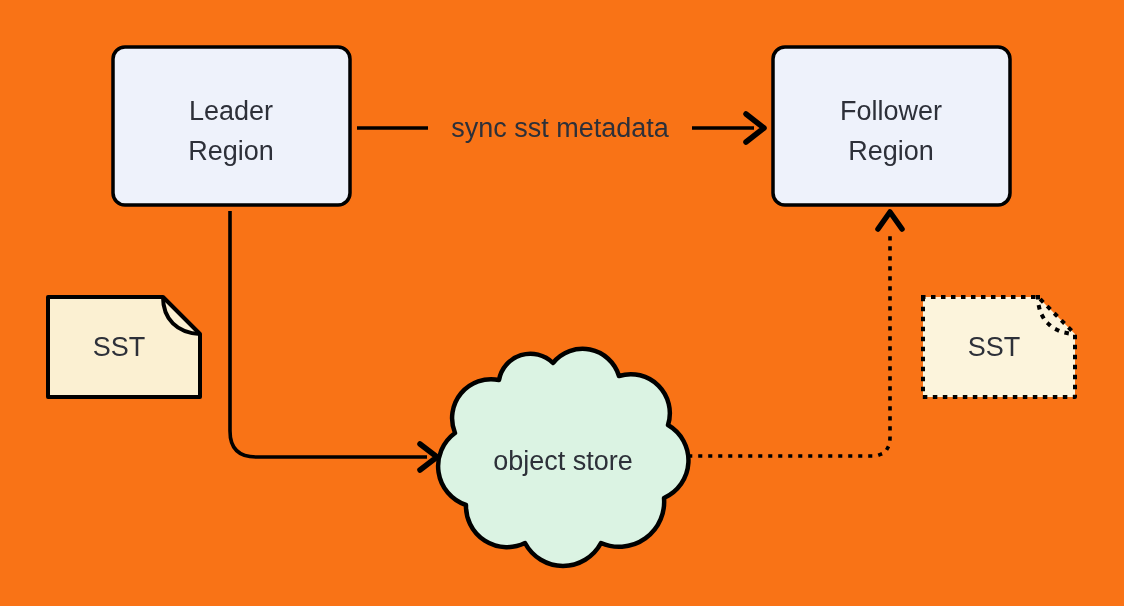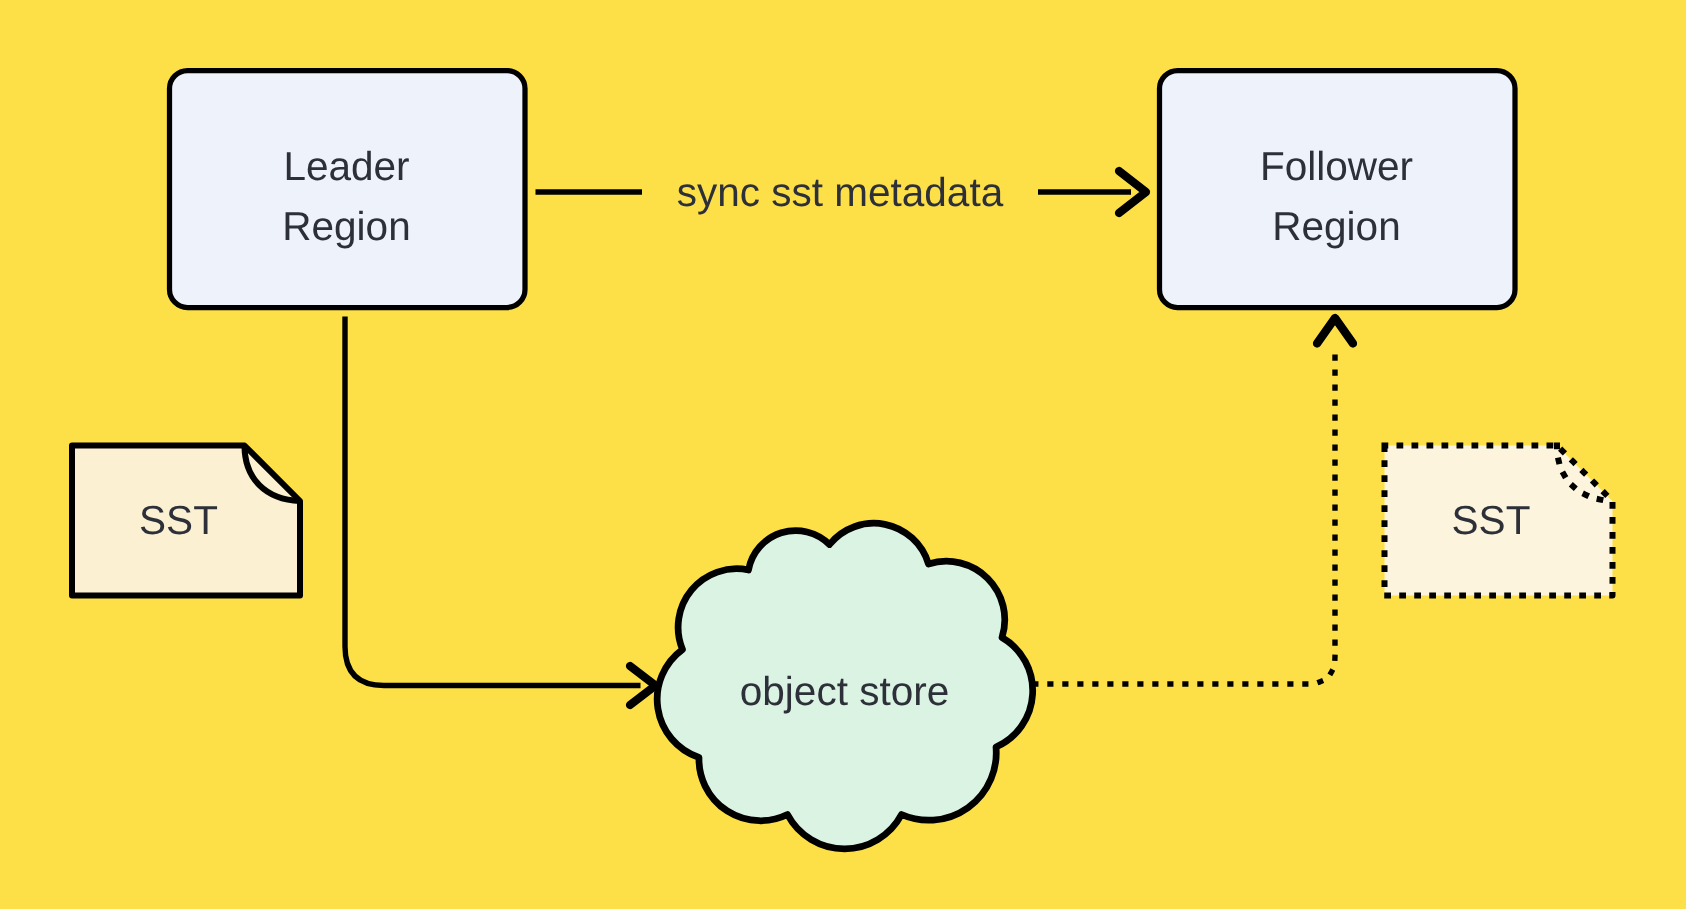--- a/index.html
+++ b/index.html
@@ -5,21 +5,21 @@
   html, body {
     margin: 0;
     padding: 0;
     background: #ffffff;
     font-family: "Liberation Sans", sans-serif;
   }
   .canvas {
     position: relative;
     width: 1124px;
     height: 606px;
-    background: #fde047;
+    background: #f97316;
     overflow: hidden;
   }
   svg { display: block; }
   .node-box {
     stroke: #000000;
     stroke-width: 3.5;
   }
   .note-shape {
     stroke: #000000;
     stroke-width: 4;

